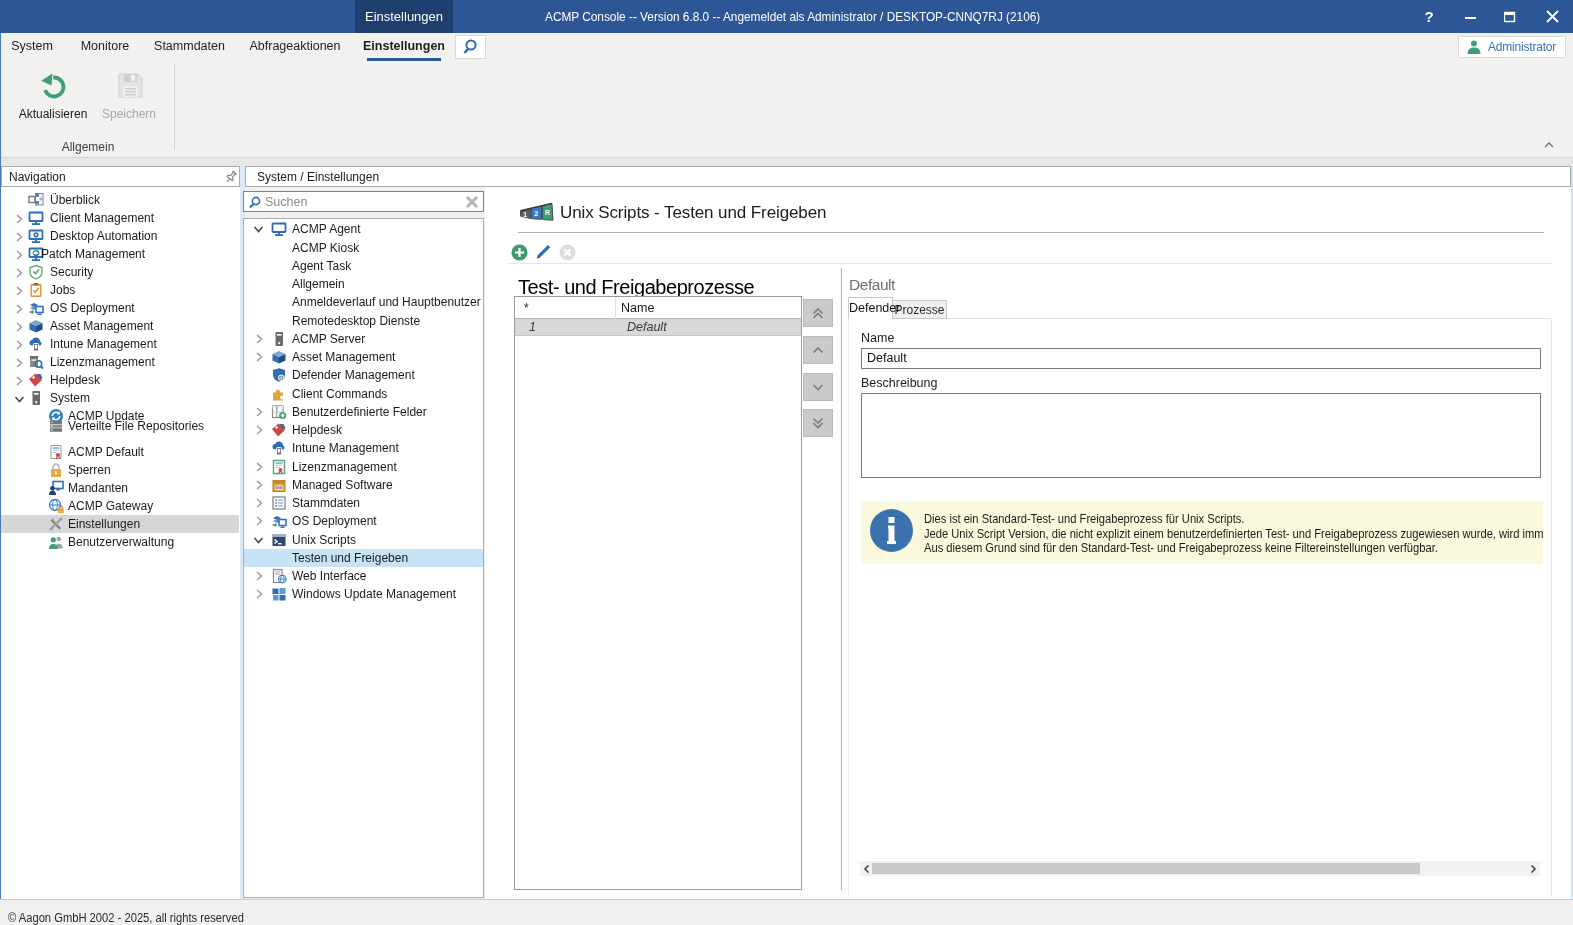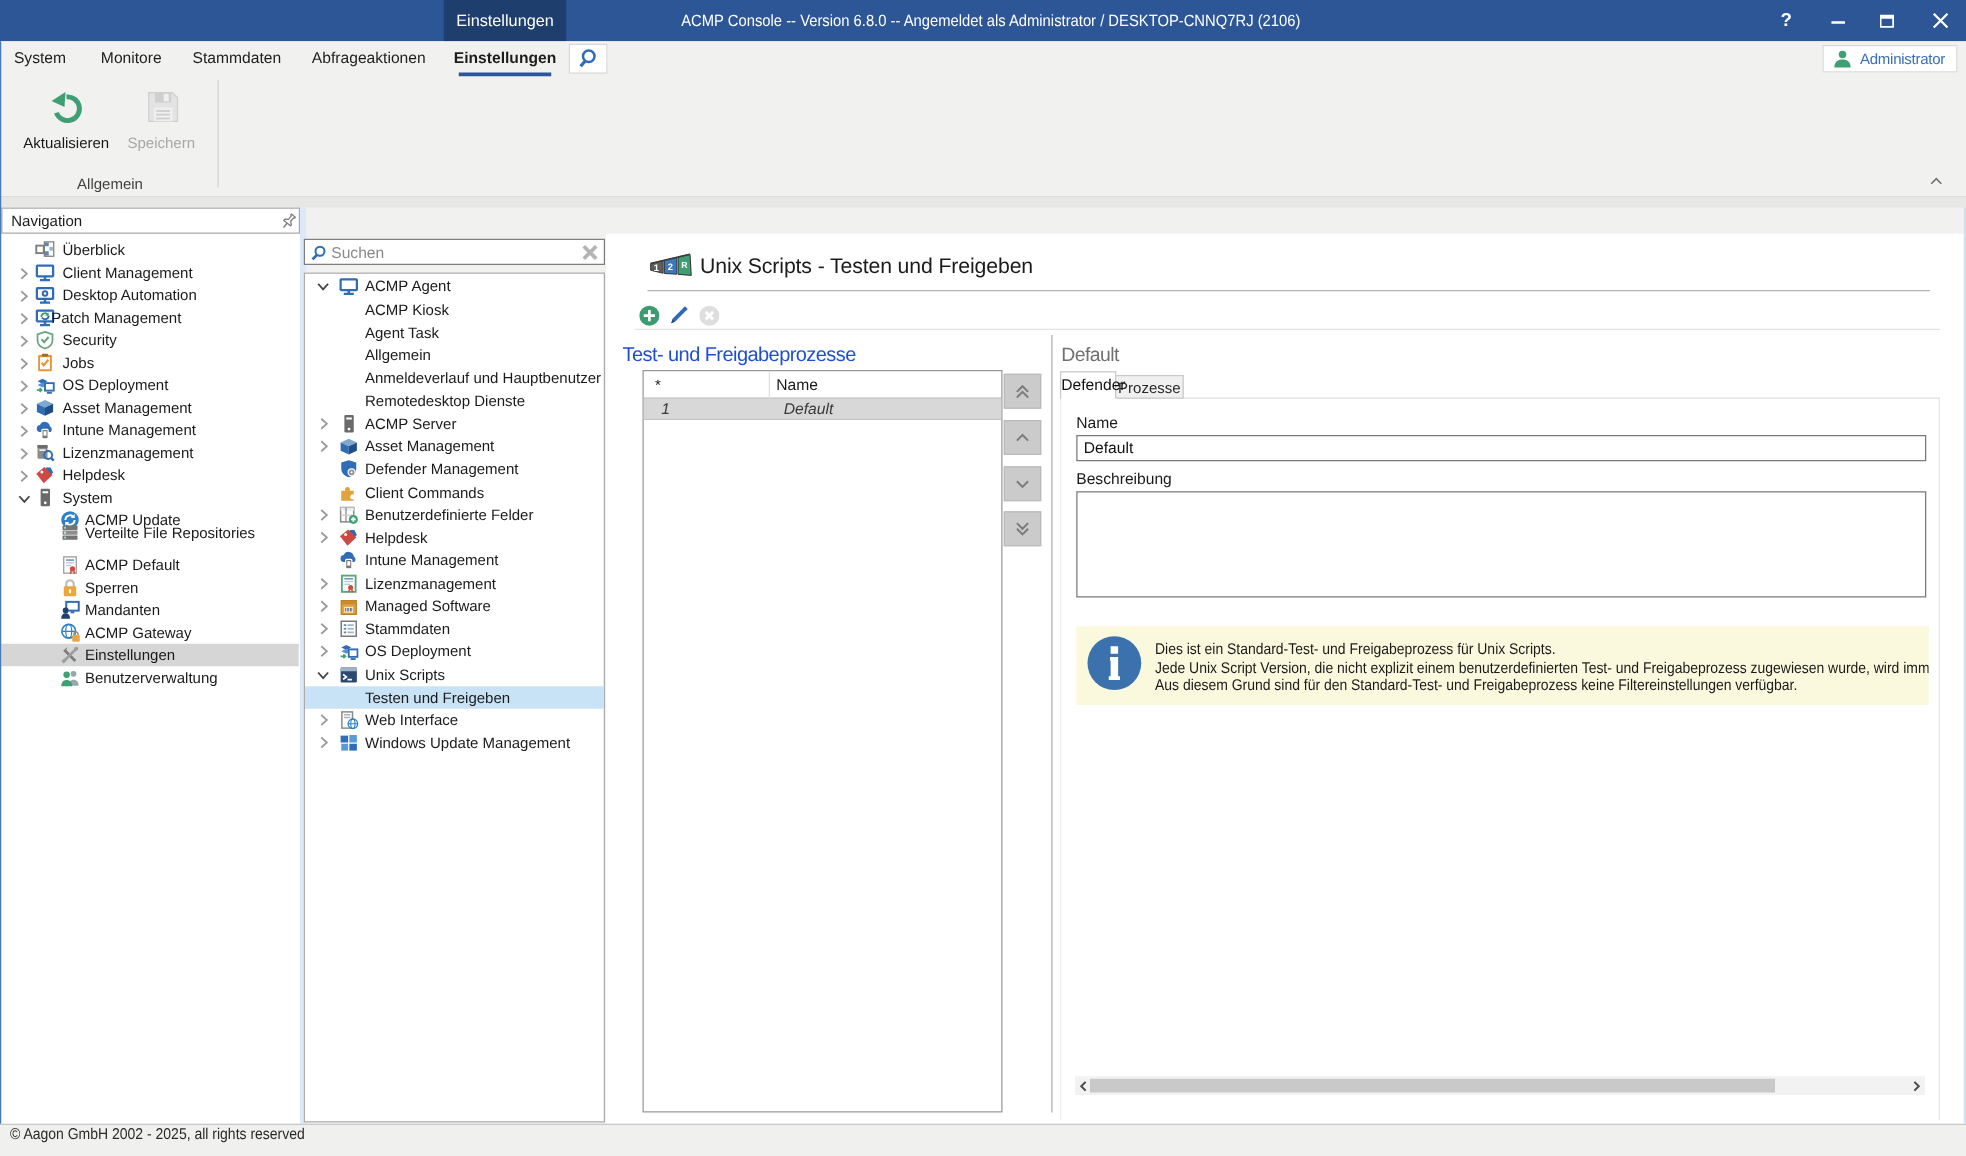--- a/index.html
+++ b/index.html
@@ -24,21 +24,21 @@
 .panelhead{position:absolute;top:166px;height:21px;background:#fff;border:1px solid #ababab;font-size:12px;color:#1b1b1b;display:flex;align-items:center}
 .navpanel{position:absolute;left:0;top:187px;width:240px;height:712px;background:#fff}
 .splitter{position:absolute;left:240px;top:166px;width:5px;height:733px;background:#dce9f6}
 .treebox{position:absolute;left:243px;top:218px;width:241px;height:680px;background:#fff;border:1px solid #ababab}
 .searchbox{position:absolute;left:243px;top:191px;width:241px;height:21px;background:#fff;border:1px solid #7f7f7f}
 .content{position:absolute;left:485px;top:187px;width:1086px;height:712px;background:#fff}
 
 .tr{position:absolute;left:0;width:100%;height:18px;display:flex;align-items:center;font-size:12px;color:#1b1b1b;white-space:nowrap}
 .tr svg{flex:0 0 auto}
 
-.statusbar{position:absolute;left:0;top:899px;width:1573px;height:26px;background:#f0f0ef;border-top:1px solid #c9c9c9;font-size:12.5px;color:#2a2a2a;display:flex;align-items:flex-start;padding-left:8px}
+.statusbar{position:absolute;left:0;top:899px;width:1573px;height:26px;background:#f0f0ef;border-top:1px solid #c9c9c9;font-size:12.5px;color:#2a2a2a;display:flex;align-items:flex-end;padding-left:8px}
 .gbtn{position:absolute;left:803px;width:30px;height:28px;background:#cbcbcb;border:1px solid #bababa;display:flex;align-items:center;justify-content:center}
 </style>
 </head>
 <body>
 <div class="app">
 
   <div class="titlebar"></div>
   <div class="titletab">Einstellungen</div>
   <div class="titletext" style="left:545px;">ACMP Console -- Version 6.8.0 -- Angemeldet als Administrator / DESKTOP-CNNQ7RJ (2106)</div>
   <div class="winbtn" style="left:1420px;width:18px;font-size:15px;font-weight:bold;">?</div>
@@ -326,20 +326,21 @@
           <path d="M7 14.5 C7 10.8 9 9.7 10.8 9.7 C12.6 9.7 14.9 10.8 14.9 14.5 Z" fill="#9aa5ab"></path>
           <circle cx="5.3" cy="5.8" r="2.6" fill="#3fa173"></circle>
           <path d="M1 15 C1 11.2 3.3 10 5.3 10 C7.3 10 9.8 11.2 9.8 15 Z" fill="#3fa173"></path>
         </svg>
         <span class="lb" style="position:absolute;left:67px;top:2px">Benutzerverwaltung</span>
       </div>
   </div>
 
   <div class="splitter"></div>
 
+  <div class="panelhead" style="left:245px;width:1326px;padding-left:11px;">System / Einstellungen</div>
   <div class="searchbox">
     <svg style="position:absolute;left:4px;top:3px" width="14" height="14" viewBox="0 0 14 14">
         <circle cx="8" cy="6" r="3.6" fill="none" stroke="#2f6db6" stroke-width="1.6"></circle>
         <line x1="5.5" y1="9" x2="2" y2="12.5" stroke="#2f6db6" stroke-width="2.2"></line>
       </svg>
     <span style="position:absolute;left:21px;top:3px;font-size:12.5px;color:#8a8a8a">Suchen</span>
     <svg style="position:absolute;left:221px;top:3px" width="14" height="14" viewBox="0 0 14 14">
         <path d="M2 2 L12 12 M12 2 L2 12" stroke="#b4b4b4" stroke-width="3"></path>
       </svg>
   </div>
@@ -560,21 +561,21 @@
         <path d="M3 15.5 L4.2 11.8 L13 3 L15.2 5.2 L6.4 14 Z" fill="#2f6bb5"></path>
         <path d="M12.4 3.6 L14 2 L16.2 4.2 L14.6 5.8 Z" fill="#2f6bb5"></path>
         <path d="M3 15.5 L4 12.4 L6 14.4 Z" fill="#1f4a80"></path>
       </svg>
     <svg class="abs" style="left:559px;top:244px" width="17" height="17" viewBox="0 0 17 17">
         <circle cx="8.5" cy="8.5" r="8" fill="#dedede"></circle>
         <path d="M5.5 5.5 L11.5 11.5 M11.5 5.5 L5.5 11.5" stroke="#fff" stroke-width="2.4"></path>
       </svg>
     <div class="abs" style="left:508px;top:263px;width:1044px;height:1px;background:#e4e4e4"></div>
 
-    <div class="abs" style="left:498px;top:276px;font-size:16px;color:#1d4ed8;letter-spacing:-0.45px">Test- und Freigabeprozesse</div>
+    <div class="abs" style="left:518px;top:276px;font-size:20px;color:#000000;letter-spacing:-0.45px">Test- und Freigabeprozesse</div>
     <div class="abs" style="left:514px;top:296px;width:288px;height:594px;border:1px solid #9a9a9a;background:#fff">
       <div style="position:absolute;left:0;top:0;width:100%;height:22px;border-bottom:1px solid #b5b5b5">
         <span style="position:absolute;left:9px;top:4px;font-size:12px;color:#1b1b1b">*</span>
         <span style="position:absolute;left:106px;top:4px;font-size:12.5px;color:#1b1b1b">Name</span>
         <div style="position:absolute;left:100px;top:0;width:1px;height:22px;background:#e0e0e0"></div>
       </div>
       <div style="position:absolute;left:0;top:22px;width:100%;height:17px;background:#d8d8d8;border-bottom:1px solid #c6c6c6">
         <span style="position:absolute;left:14px;top:1px;font-size:12.5px;color:#3a3a3a;font-style:italic">1</span>
         <span style="position:absolute;left:112px;top:1px;font-size:12.5px;color:#3a3a3a;font-style:italic">Default</span>
       </div>

